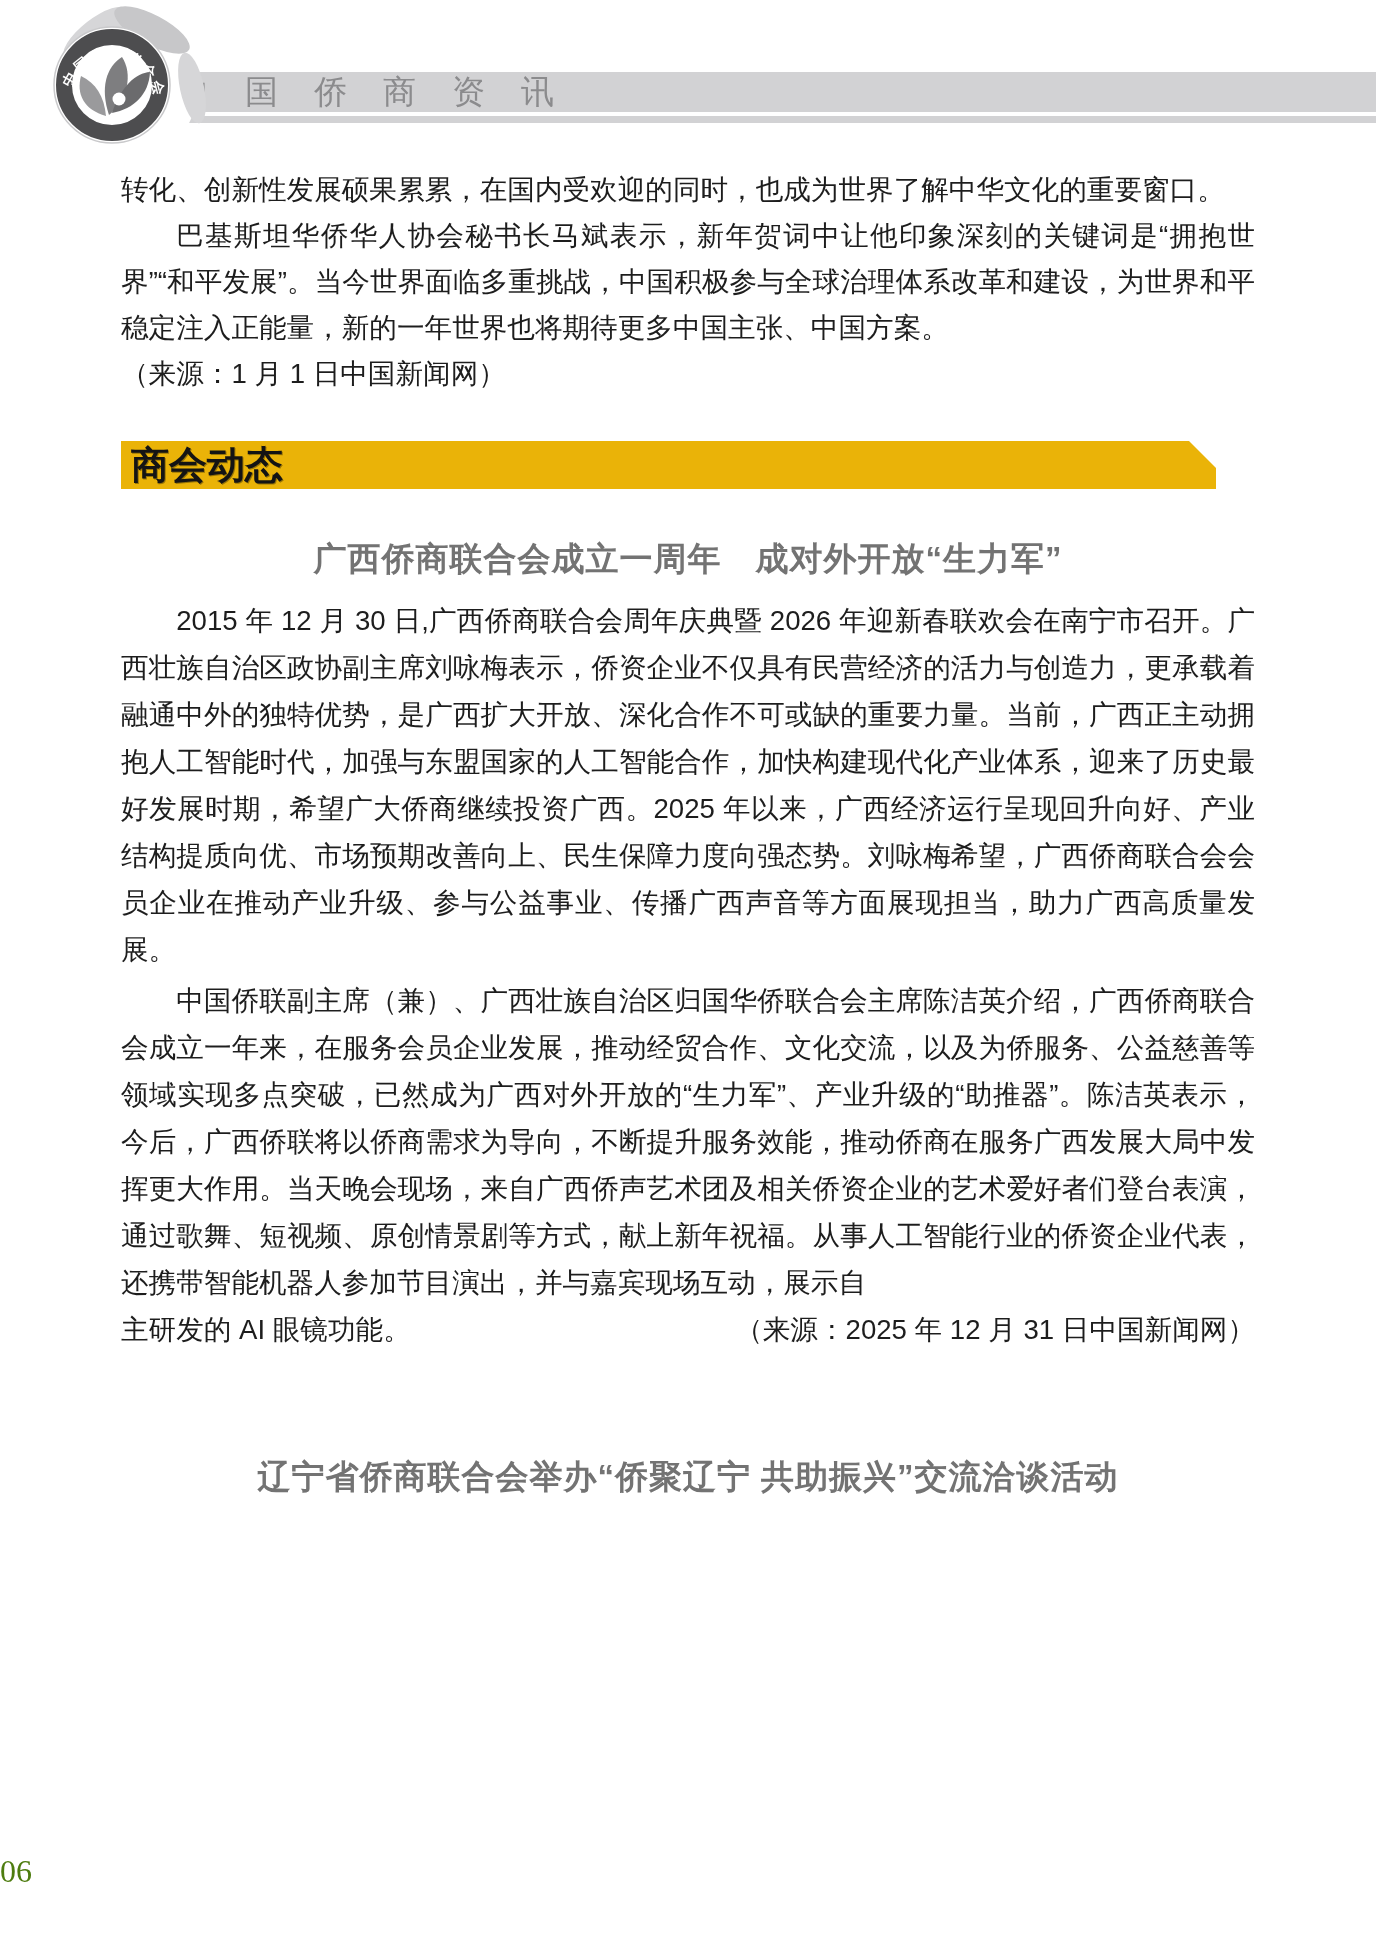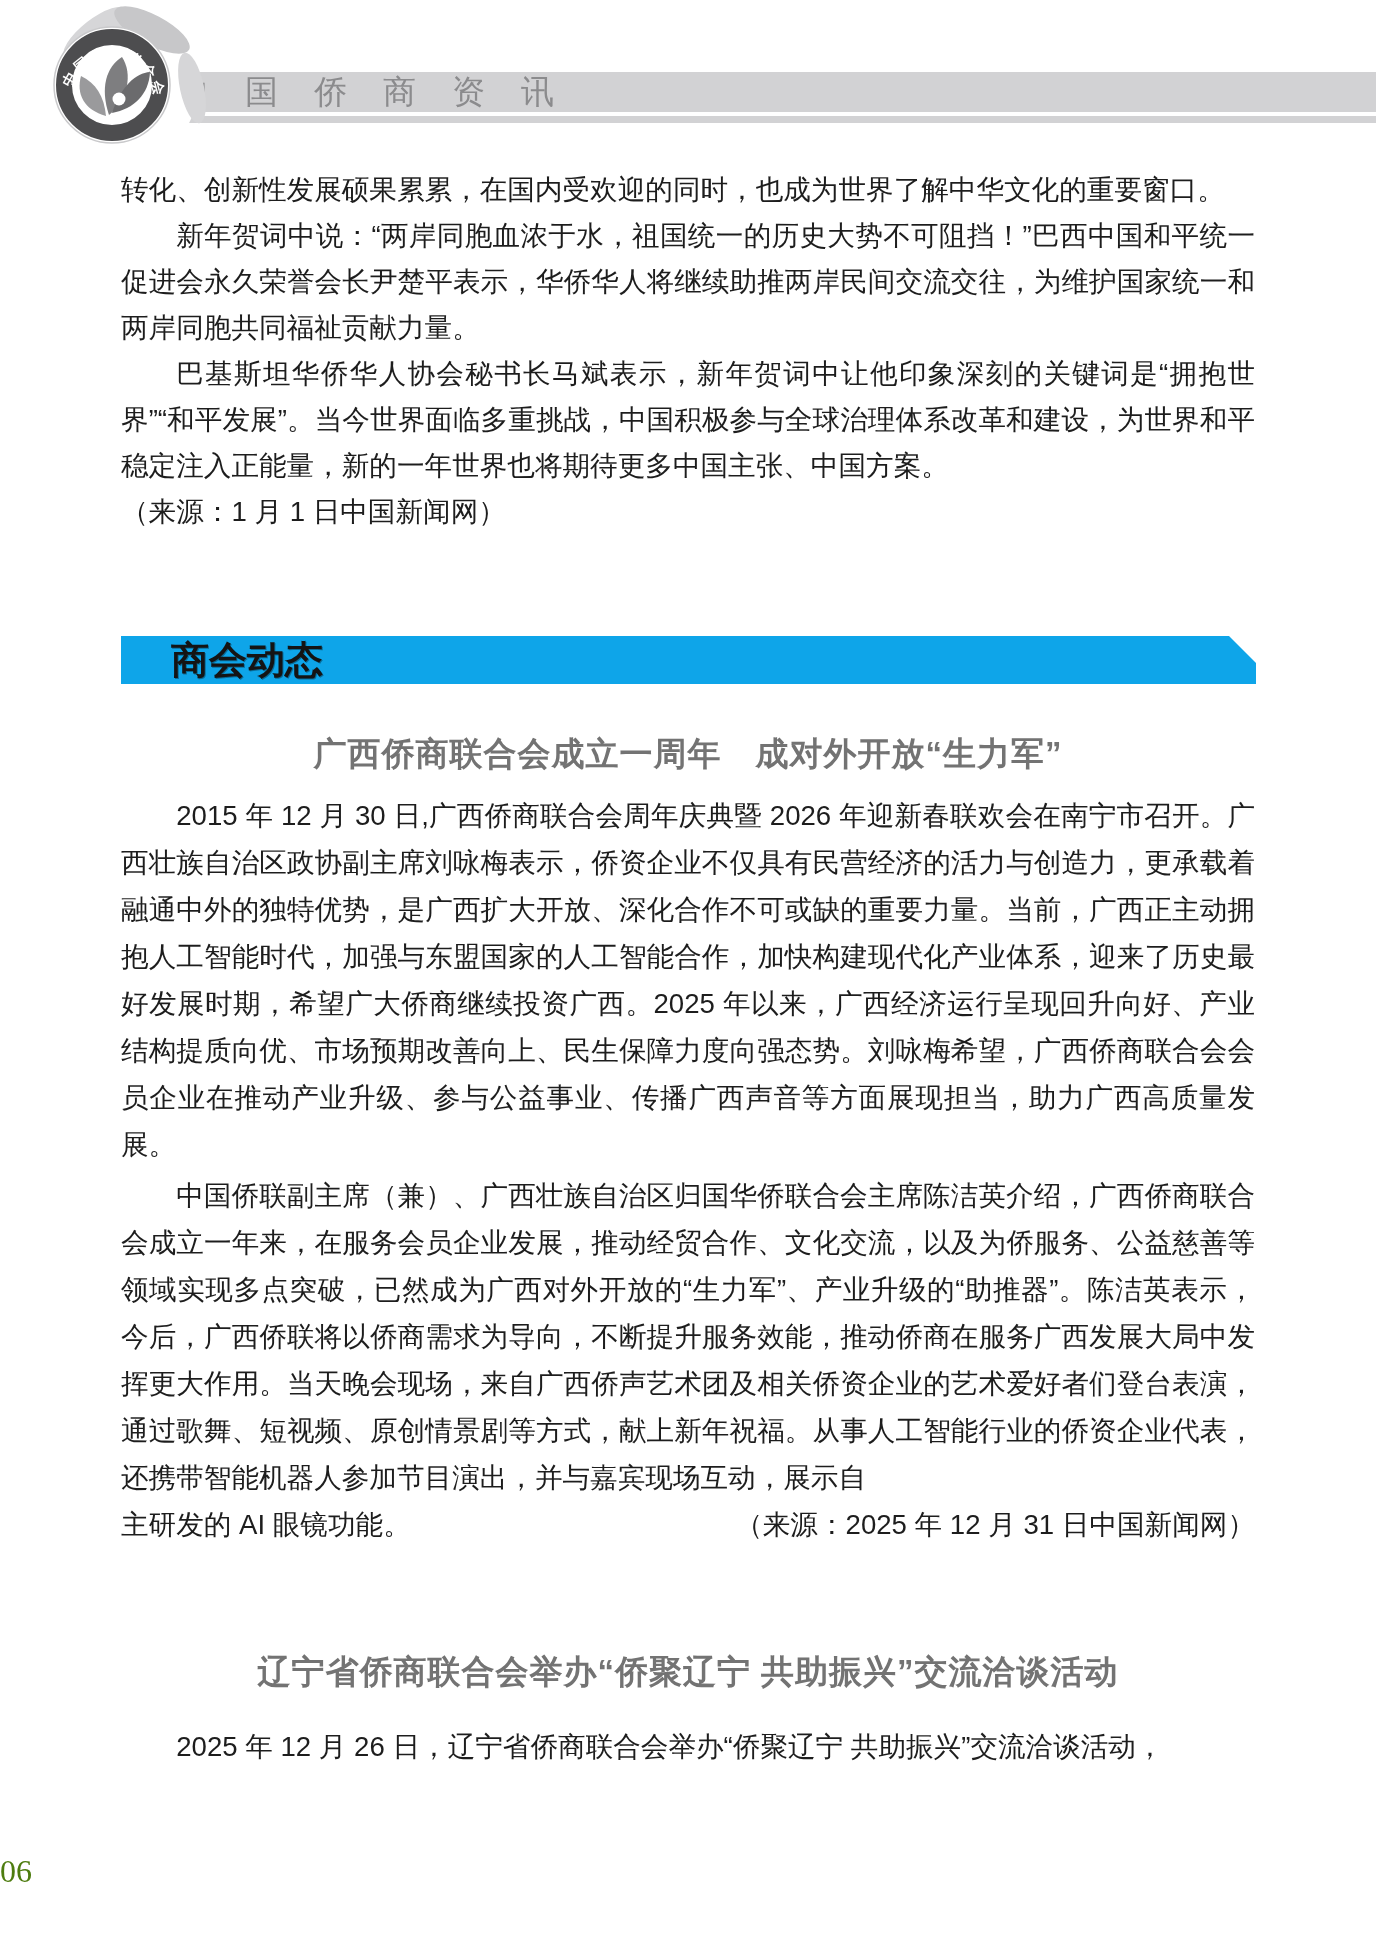--- a/index.html
+++ b/index.html
@@ -18,23 +18,22 @@
   .logo-wrap{position:absolute;left:0;top:0;width:240px;height:185px;}
   
   .content{position:absolute;left:121px;top:167px;width:1134px;}
   .para{margin:0;font-size:27.6px;line-height:46px;text-align:justify;}
   .para-a{margin:0;font-size:27.6px;line-height:47px;text-align:justify;}
   .indent{text-indent:2em;}
   .source-line{font-size:27.6px;line-height:46px;text-align:left;}
   .tail-row{display:flex;justify-content:space-between;font-size:27.6px;line-height:47px;}
   
   .banner{
-    margin-top:101px;width:1095px;height:48px;background:#0ea5e9;
+    margin-top:44px;width:1095px;height:48px;background:#eab308;
     clip-path:polygon(0 0, calc(100% - 27px) 0, 100% 27px, 100% 100%, 0 100%);
-    padding-left:40px;
   }
   .banner-title{
     font-family:"Liberation Serif","DejaVu Serif",serif;font-weight:bold;
     font-size:38px;line-height:48px;padding-left:10px;color:#141414;
     text-shadow:1px 1px 0 rgba(0,0,0,.35);
   }
   
   .art-title{
     margin:0;margin-top:46px;font-size:33px;line-height:48px;font-weight:bold;
     text-align:center;color:#737373;letter-spacing:1px;
@@ -86,34 +85,32 @@
       <path d="M109,115 C100,88 106,67 122,57 C133,74 128,99 109,115 Z" fill="#7e7e80"></path>
       <path d="M112,113 C121,86 136,73 150,72 C149,94 134,109 112,113 Z" fill="#6b6b6d"></path>
       <circle cx="119" cy="99" r="6.5" fill="#ffffff"></circle>
     </g>
   </svg>
 </div>
 
 <div class="content">
 
   <p class="para">转化、创新性发展硕果累累，在国内受欢迎的同时，也成为世界了解中华文化的重要窗口。</p>
-  <p class="para indent">新年贺词中说：“两岸同胞血浓于水，祖国统一的历史大势不可阻挡！”巴西中国和平统一促进会永久荣誉会长尹楚平表示，华侨华人将继续助推两岸民间交流交往，为维护国家统一和两岸同胞共同福祉贡献力量。</p>
   <p class="para indent">巴基斯坦华侨华人协会秘书长马斌表示，新年贺词中让他印象深刻的关键词是“拥抱世界”“和平发展”。当今世界面临多重挑战，中国积极参与全球治理体系改革和建设，为世界和平稳定注入正能量，新的一年世界也将期待更多中国主张、中国方案。</p>
   <div class="source-line">（来源：1 月 1 日中国新闻网）</div>
 
   <div class="banner">
     <div class="banner-title">商会动态</div>
   </div>
 
   <h2 class="art-title">广西侨商联合会成立一周年　成对外开放“生力军”</h2>
   <p class="para-a indent mt31">2015 年 12 月 30 日,广西侨商联合会周年庆典暨 2026 年迎新春联欢会在南宁市召开。广西壮族自治区政协副主席刘咏梅表示，侨资企业不仅具有民营经济的活力与创造力，更承载着融通中外的独特优势，是广西扩大开放、深化合作不可或缺的重要力量。当前，广西正主动拥抱人工智能时代，加强与东盟国家的人工智能合作，加快构建现代化产业体系，迎来了历史最好发展时期，希望广大侨商继续投资广西。2025 年以来，广西经济运行呈现回升向好、产业结构提质向优、市场预期改善向上、民生保障力度向强态势。刘咏梅希望，广西侨商联合会会员企业在推动产业升级、参与公益事业、传播广西声音等方面展现担当，助力广西高质量发展。</p>
   <p class="para-a indent mt4">中国侨联副主席（兼）、广西壮族自治区归国华侨联合会主席陈洁英介绍，广西侨商联合会成立一年来，在服务会员企业发展，推动经贸合作、文化交流，以及为侨服务、公益慈善等领域实现多点突破，已然成为广西对外开放的“生力军”、产业升级的“助推器”。陈洁英表示，今后，广西侨联将以侨商需求为导向，不断提升服务效能，推动侨商在服务广西发展大局中发挥更大作用。当天晚会现场，来自广西侨声艺术团及相关侨资企业的艺术爱好者们登台表演，通过歌舞、短视频、原创情景剧等方式，献上新年祝福。从事人工智能行业的侨资企业代表，还携带智能机器人参加节目演出，并与嘉宾现场互动，展示自</p>
   <div class="tail-row">
     <span>主研发的 AI 眼镜功能。</span>
     <span>（来源：2025 年 12 月 31 日中国新闻网）</span>
   </div>
 
   <h2 class="art-title second">辽宁省侨商联合会举办“侨聚辽宁 共助振兴”交流洽谈活动</h2>
-  <p class="para-a indent mt27">2025 年 12 月 26 日，辽宁省侨商联合会举办“侨聚辽宁 共助振兴”交流洽谈活动，</p>
 
 </div>
 
 <div class="page-num">06</div>
 
 </body></html>

